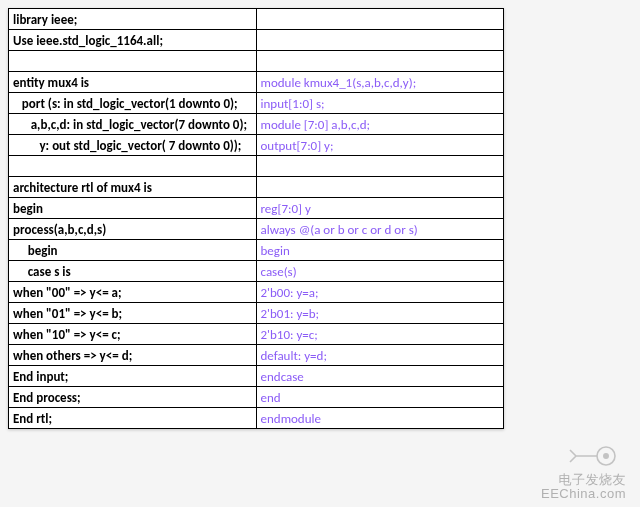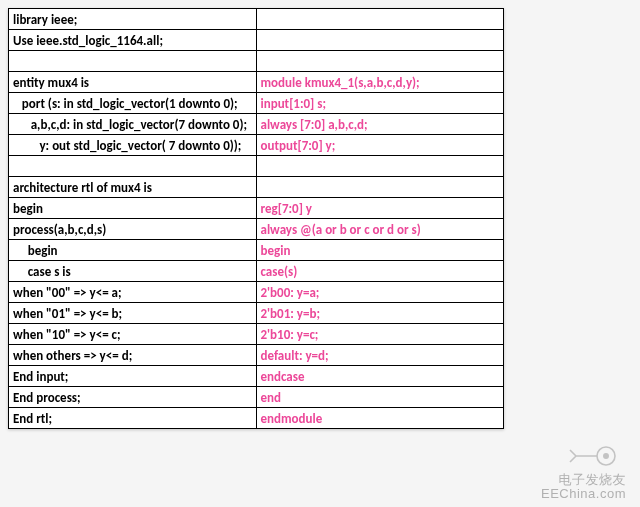--- a/index.html
+++ b/index.html
@@ -22,22 +22,22 @@
     vertical-align: middle;
     white-space: pre;
   }
   .col-left {
     width: 50%;
     color: #000000;
     font-weight: bold;
   }
   .col-right {
     width: 50%;
-    color: #ec4899;
-    font-weight: bold;
+    color: #8b5cf6;
+    font-weight: normal;
     margin-left: 32px;
   }
   .watermark {
     position: fixed;
     right: 14px;
     bottom: 6px;
     text-align: right;
     color: rgba(120,120,120,0.55);
     font-size: 13px;
     line-height: 14px;
@@ -71,21 +71,21 @@
       <tr>
         <td class="col-left">entity mux4 is</td>
         <td class="col-right">module kmux4_1(s,a,b,c,d,y);</td>
       </tr>
       <tr>
         <td class="col-left">   port (s: in std_logic_vector(1 downto 0);</td>
         <td class="col-right">input[1:0] s;</td>
       </tr>
       <tr>
         <td class="col-left">      a,b,c,d: in std_logic_vector(7 downto 0);</td>
-        <td class="col-right">always [7:0] a,b,c,d;</td>
+        <td class="col-right">module [7:0] a,b,c,d;</td>
       </tr>
       <tr>
         <td class="col-left">         y: out std_logic_vector( 7 downto 0));</td>
         <td class="col-right">output[7:0] y;</td>
       </tr>
       <tr>
         <td class="col-left"></td>
         <td class="col-right"></td>
       </tr>
       <tr>

